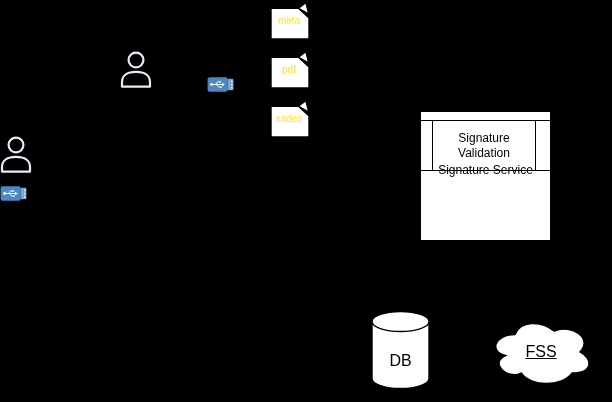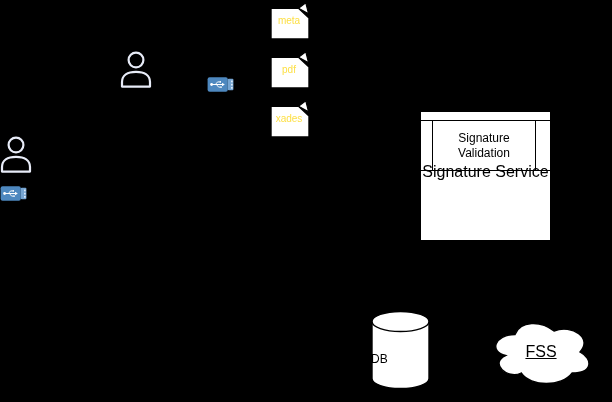--- a/index.html
+++ b/index.html
@@ -23,26 +23,26 @@
     position:absolute;top:8px;left:0;right:0;height:51px;
     border-top:1.5px solid #000;border-bottom:1.5px solid #000;box-sizing:border-box;
   }
   .sig-inner{
     position:absolute;left:11px;width:104px;top:0;bottom:0;
     border-left:1.5px solid #000;border-right:1.5px solid #000;box-sizing:border-box;
     display:flex;align-items:center;justify-content:center;
     text-align:center;font-size:12px;line-height:1.25;
   }
   .sig-title{
-    position:absolute;top:51px;left:0;right:0;text-align:center;font-size:16px;
+    position:absolute;top:51px;left:0;right:0;text-align:center;font-size:12px;
   }
 
   
   .db-label{
-    position:absolute;left:0;right:0;top:42px;font-size:12px;
+    position:absolute;left:0;right:0;top:42px;text-align:center;font-size:16px;
   }
   
   .cloud-label{
     position:absolute;left:0;right:0;top:26px;text-align:center;font-size:16px;text-decoration:underline;
   }
 </style>
 </head>
 <body>
 
 <div class="canvas">

